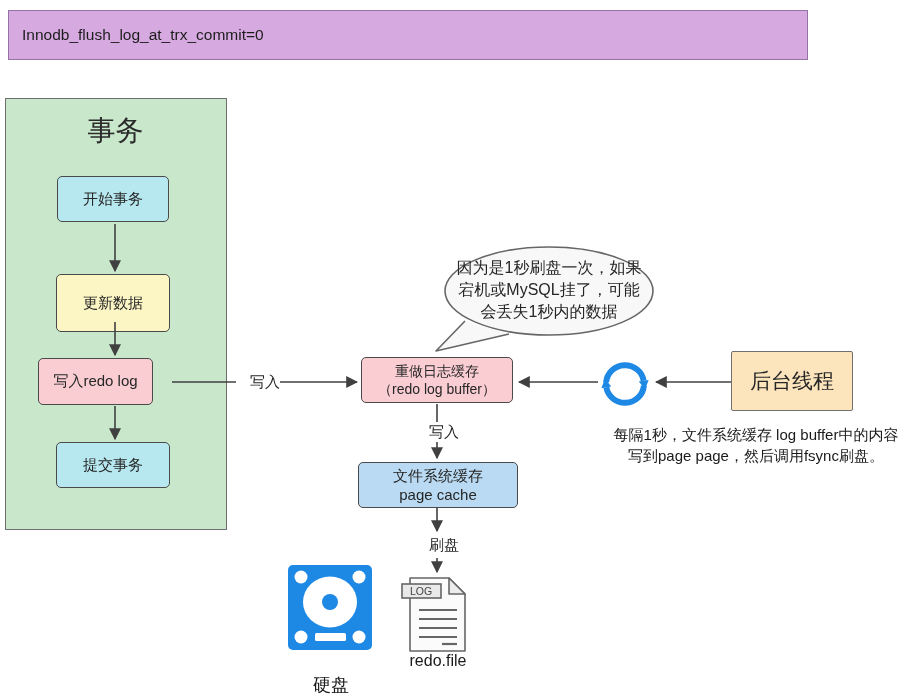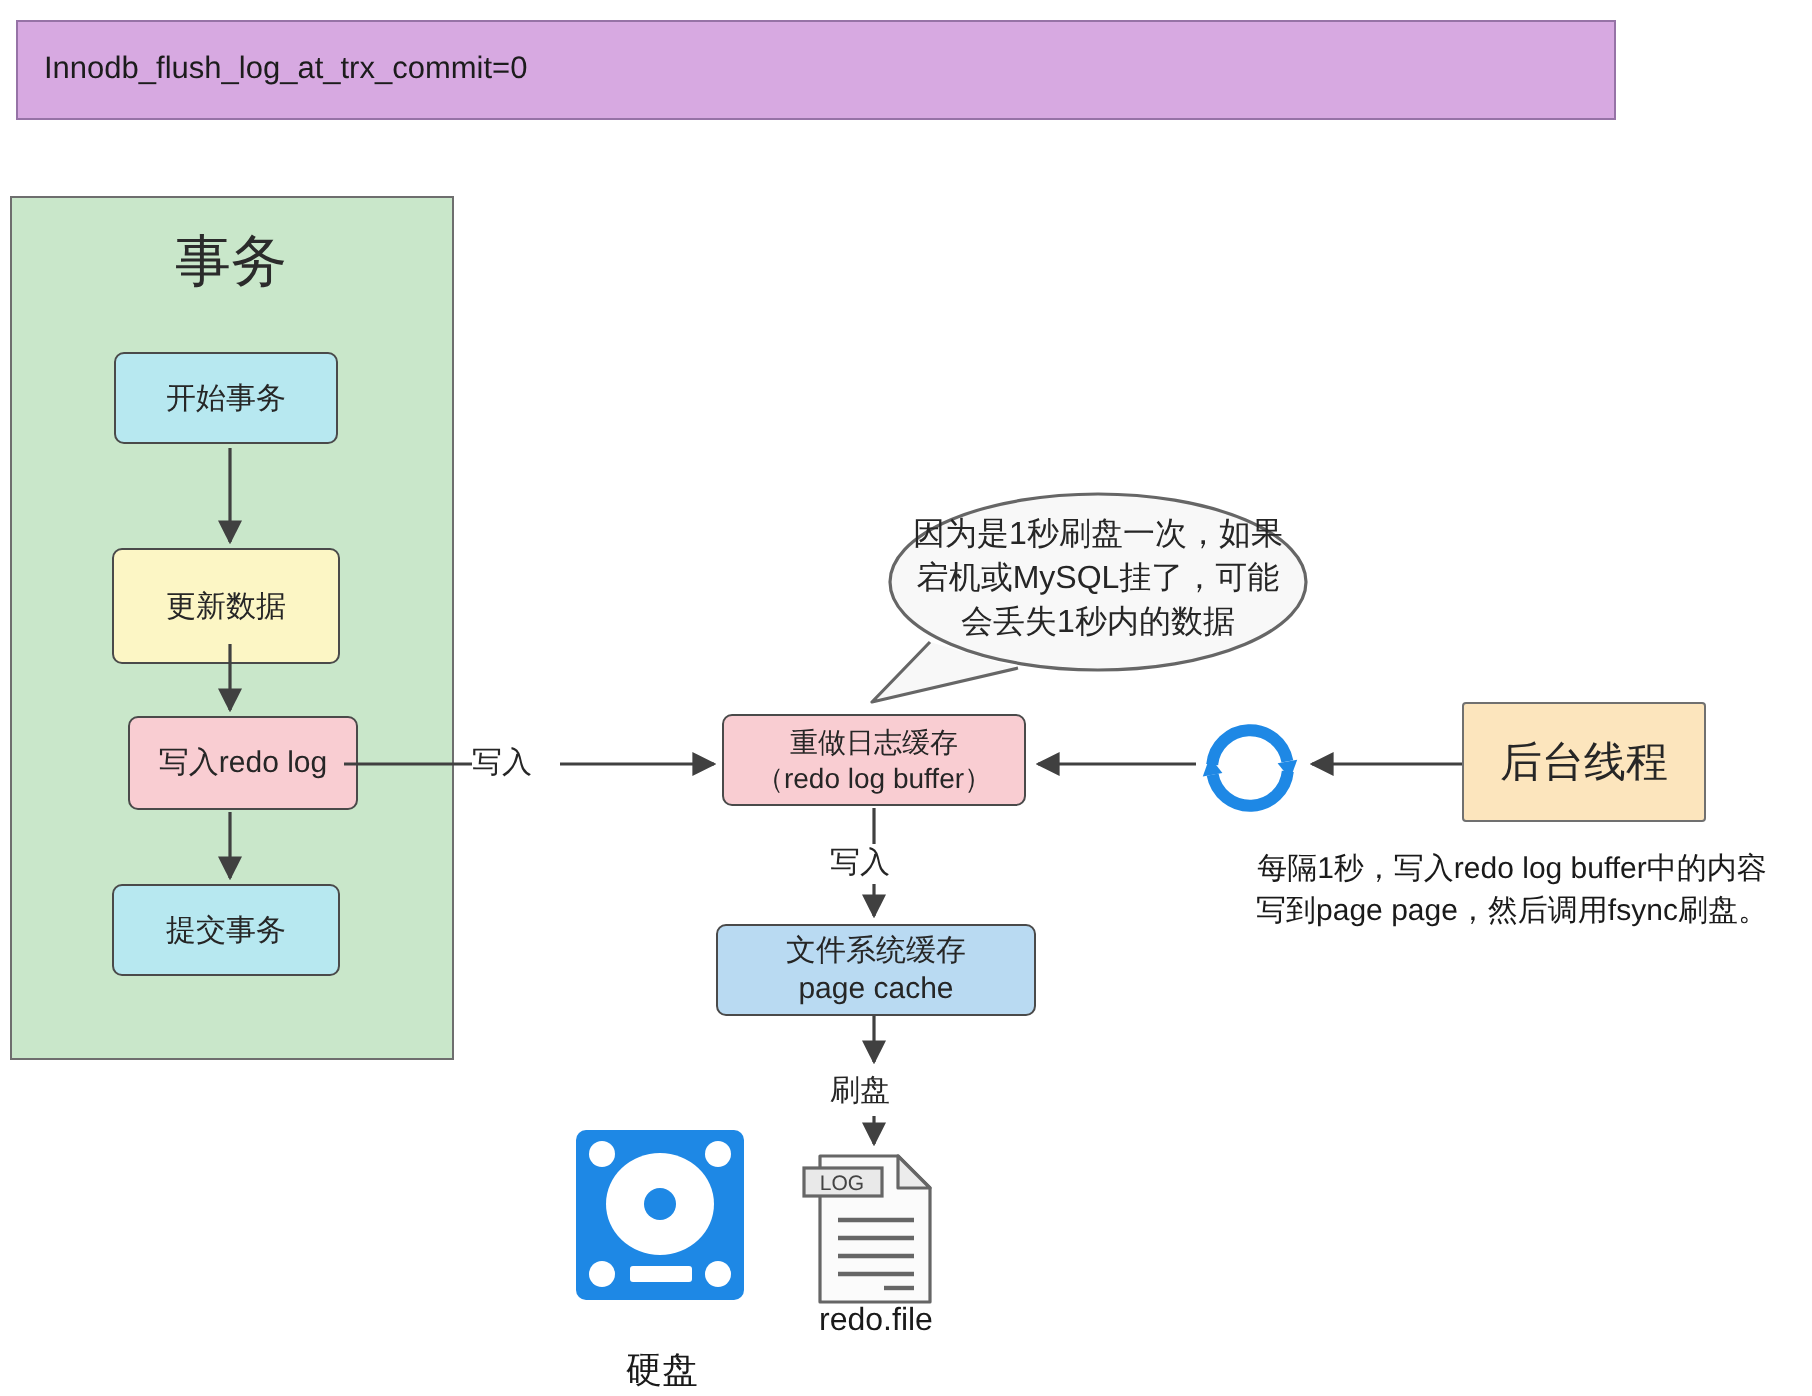--- a/index.html
+++ b/index.html
@@ -11,29 +11,29 @@
           display:flex;align-items:center;padding-left:13px;font-size:15.5px;color:#1c1c1c;}
   
   .group{left:5px;top:98px;width:222px;height:432px;background:#c9e7ca;border:1.5px solid #6e6e6e;}
   .group-title{position:absolute;left:0;top:13px;width:219px;text-align:center;font-size:28px;color:#2b2b2b;}
   .node{position:absolute;border:1.5px solid #4a4a4a;border-radius:5px;display:flex;align-items:center;
         justify-content:center;font-size:15px;color:#262626;text-align:center;box-sizing:border-box;}
   .cyan{background:#b7e8f0;} .yellow{background:#fcf6c5;} .pink{background:#f9cdd2;}
   .blue{background:#b9daf2;} .orange{background:#fce5bd;}
   .n1{left:51px;top:77px;width:112px;height:46px;}
   .n2{left:50px;top:175px;width:114px;height:58px;}
-  .n3{left:58px;top:259px;width:115px;height:47px;}
+  .n3{left:32px;top:259px;width:115px;height:47px;}
   .n4{left:50px;top:343px;width:114px;height:46px;}
   
   .buffer{left:361px;top:357px;width:152px;height:46px;flex-direction:column;font-size:14px;line-height:18px;}
   .pcache{left:358px;top:462px;width:160px;height:46px;flex-direction:column;font-size:15px;line-height:19px;}
   .thread{left:731px;top:351px;width:122px;height:60px;font-size:21px;border-color:#707070;border-radius:2px;}
   .mid{position:absolute;display:flex;align-items:center;justify-content:center;}
   
-  .edge-label{position:absolute;background:#fff;font-size:15px;color:#262626;text-align:left;
+  .edge-label{position:absolute;background:#fff;font-size:15px;color:#262626;text-align:right;
               height:20px;line-height:20px;width:44px;}
   
   .bubble-text{left:444px;top:257px;width:210px;text-align:center;font-size:16px;line-height:22px;color:#262626;}
   .bubble-text span{display:block;}
   
   .caption{left:606px;top:424px;width:300px;text-align:center;font-size:15px;line-height:21px;color:#1a1a1a;}
   .caption span{display:block;}
   
   .file-label{left:395px;top:652px;width:86px;text-align:center;font-size:16px;color:#1a1a1a;}
   .disk-label{left:289px;top:673px;width:84px;text-align:center;font-size:18px;color:#1a1a1a;}
@@ -114,21 +114,21 @@
   <svg class="abs" style="left:600px;top:359px;" width="50" height="50" viewBox="0 0 50 50">
     <g fill="none" stroke="#1e88e5" stroke-width="6">
       <path d="M 6.1 23.3 A 19 19 0 0 1 43.7 21.7"></path>
       <path d="M 43.9 26.7 A 19 19 0 0 1 6.3 28.3"></path>
     </g>
     <path d="M 48.6 20.9 L 38.8 22.6 L 45.1 30.5 Z" fill="#1e88e5"></path>
     <path d="M 1.4 29.2 L 11.2 27.5 L 4.9 19.4 Z" fill="#1e88e5"></path>
   </svg>
 
   <div class="abs caption">
-    <span>每隔1秒，写入redo log buffer中的内容</span>
+    <span>每隔1秒，文件系统缓存 log buffer中的内容</span>
     <span>写到page page，然后调用fsync刷盘。</span>
   </div>
 
   <svg class="abs" style="left:288px;top:565px;" width="84" height="85" viewBox="0 0 84 85">
     <rect x="0" y="0" width="84" height="85" rx="5" fill="#1e88e5"></rect>
     <ellipse cx="42" cy="37" rx="27" ry="25.5" fill="#ffffff"></ellipse>
     <circle cx="42" cy="37" r="8" fill="#1e88e5"></circle>
     <circle cx="13" cy="12" r="6.5" fill="#ffffff"></circle>
     <circle cx="71" cy="12" r="6.5" fill="#ffffff"></circle>
     <circle cx="13" cy="72" r="6.5" fill="#ffffff"></circle>

